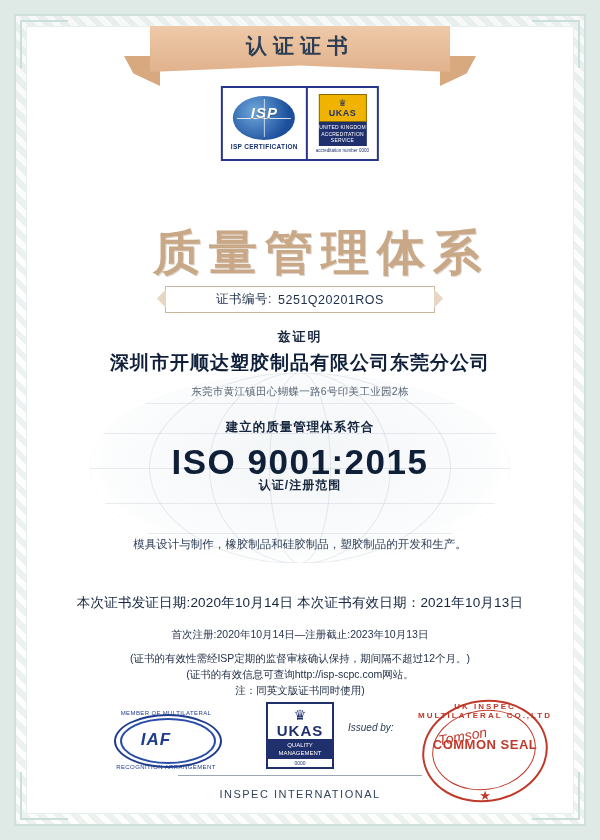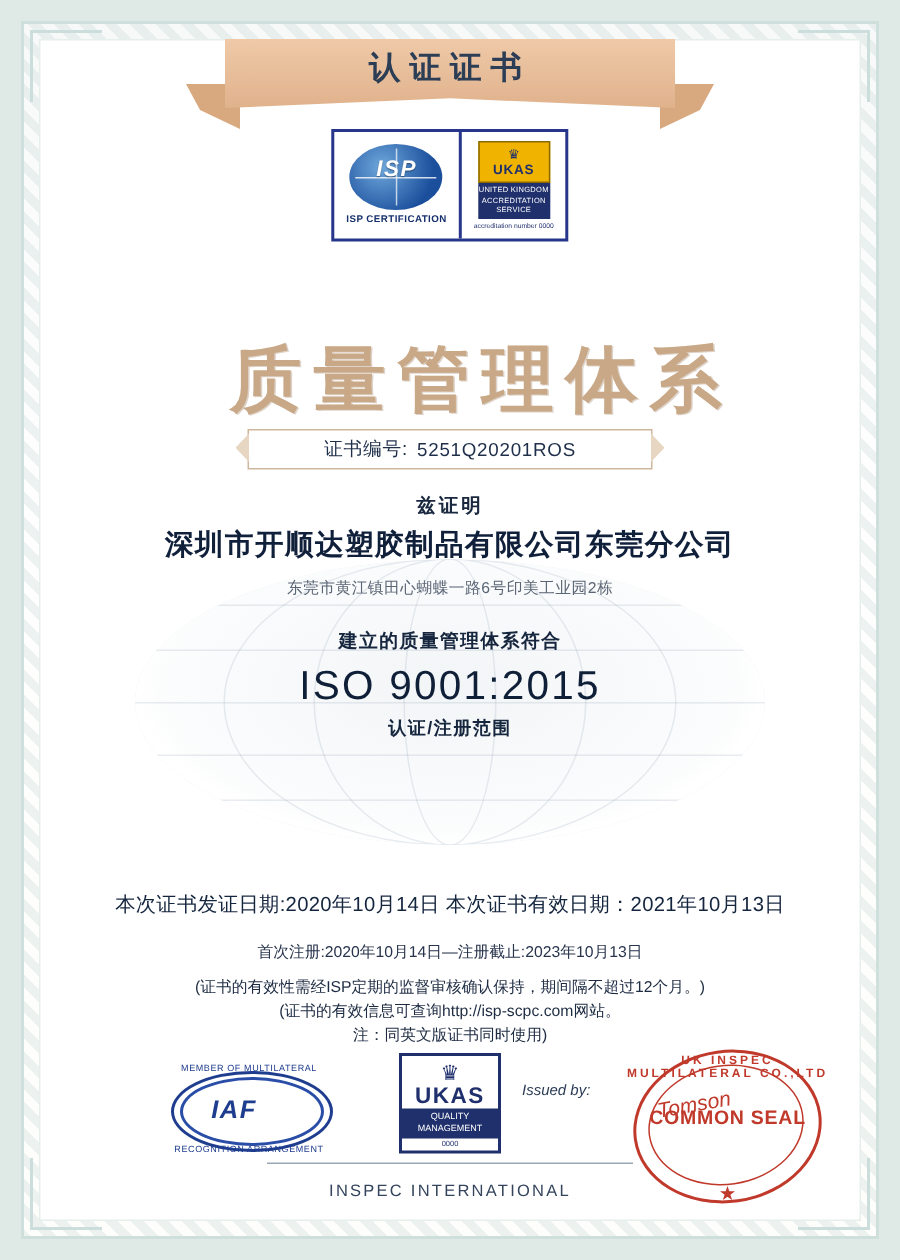--- a/index.html
+++ b/index.html
@@ -162,21 +162,21 @@
   .address{
     position:absolute;top:357px;left:0;right:0;
     font-size:10.5px;color:#5b6675;letter-spacing:.3px;
   }
   .established{
     position:absolute;top:391px;left:0;right:0;
     font-size:12.5px;font-weight:bold;color:#16263e;letter-spacing:1px;
   }
   .standard{
     position:absolute;top:414px;left:0;right:0;
-    font-size:27px;font-weight:normal;color:#0f1f38;letter-spacing:1.5px;
+    font-size:35px;font-weight:bold;color:#0f1f38;letter-spacing:1.5px;
   }
   .scope-label{
     position:absolute;top:449px;left:0;right:0;
     font-size:12px;font-weight:bold;color:#16263e;letter-spacing:1px;
   }
   .scope-text{
     position:absolute;top:508px;left:40px;right:40px;
     font-size:11.5px;color:#32405a;line-height:17px;
   }
 
@@ -317,20 +317,21 @@
       <span class="certno-text">证书编号:</span>
       <span class="certno-text" style="margin-left:6px">5251Q20201ROS</span>
     </div>
 
     <div class="hereby">兹证明</div>
     <div class="company">深圳市开顺达塑胶制品有限公司东莞分公司</div>
     <div class="address">东莞市黄江镇田心蝴蝶一路6号印美工业园2栋</div>
     <div class="established">建立的质量管理体系符合</div>
     <div class="standard">ISO  9001:2015</div>
     <div class="scope-label">认证/注册范围</div>
+    <div class="scope-text">模具设计与制作，橡胶制品和硅胶制品，塑胶制品的开发和生产。</div>
 
     <div class="dates">本次证书发证日期:2020年10月14日  本次证书有效日期：2021年10月13日</div>
     <div class="firstreg">首次注册:2020年10月14日—注册截止:2023年10月13日</div>
 
     <div class="notes">
       <div>(证书的有效性需经ISP定期的监督审核确认保持，期间隔不超过12个月。)</div>
       <div>(证书的有效信息可查询http://isp-scpc.com网站。</div>
       <div>注：同英文版证书同时使用)</div>
     </div>
 

